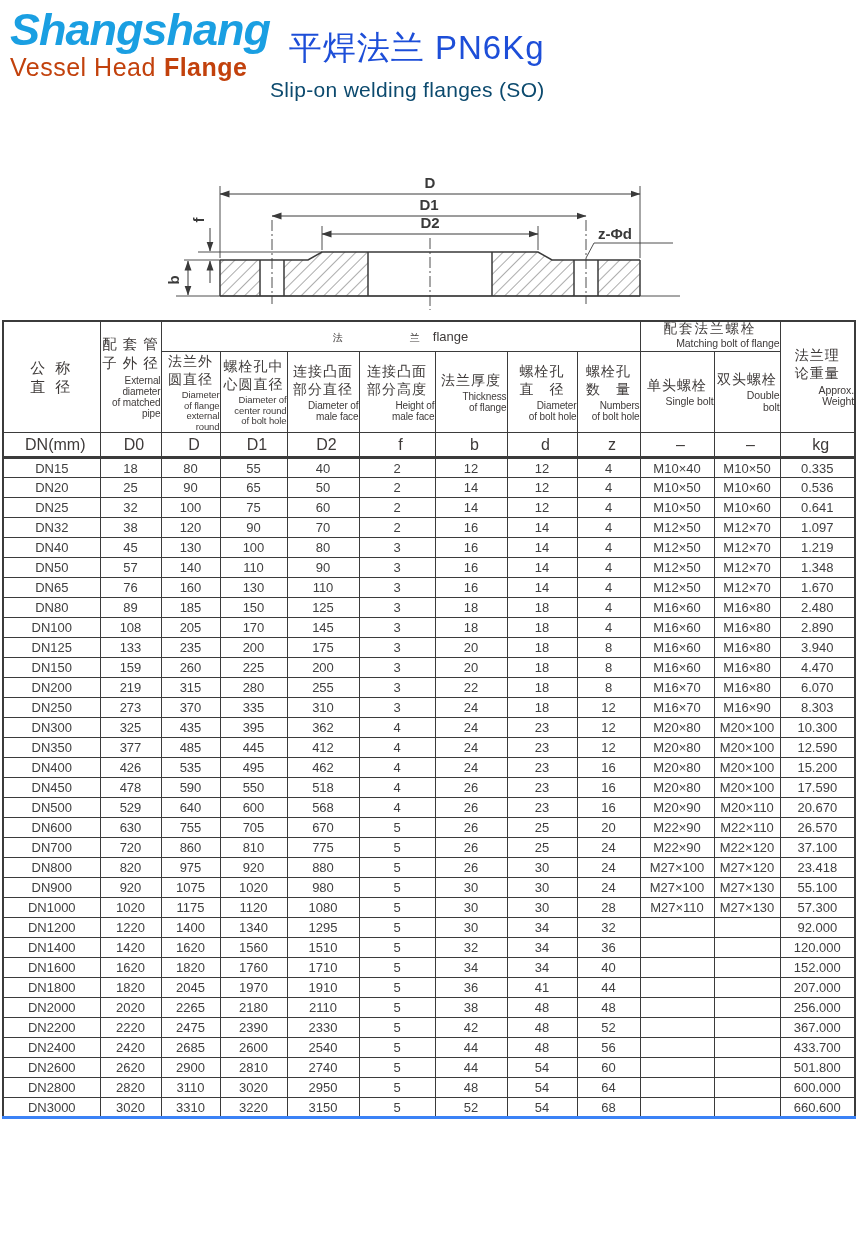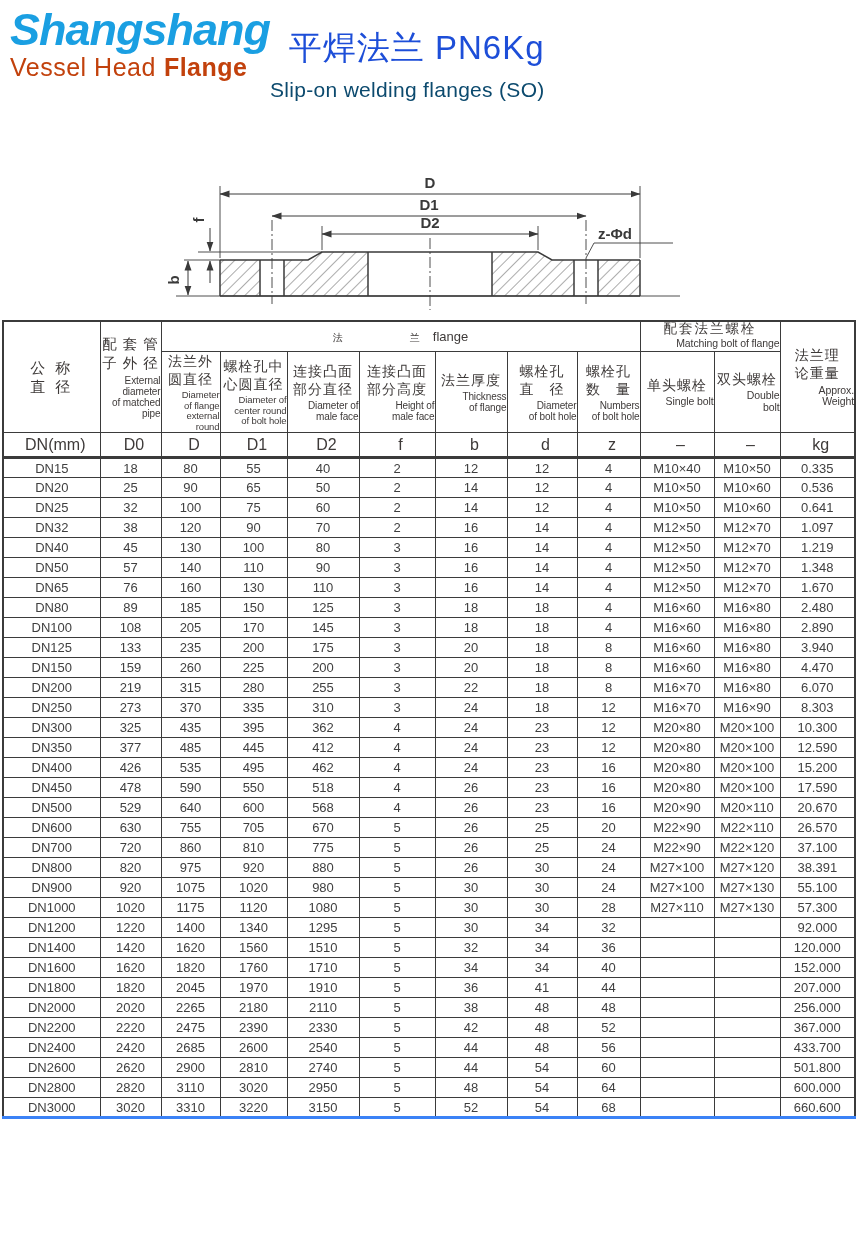--- a/index.html
+++ b/index.html
@@ -538,21 +538,21 @@
           <td>820</td>
           <td>975</td>
           <td>920</td>
           <td>880</td>
           <td>5</td>
           <td>26</td>
           <td>30</td>
           <td>24</td>
           <td>M27×100</td>
           <td>M27×120</td>
-          <td>38.391</td>
+          <td>23.418</td>
         </tr>
         <tr>
           <td>DN900</td>
           <td>920</td>
           <td>1075</td>
           <td>1020</td>
           <td>980</td>
           <td>5</td>
           <td>30</td>
           <td>30</td>

